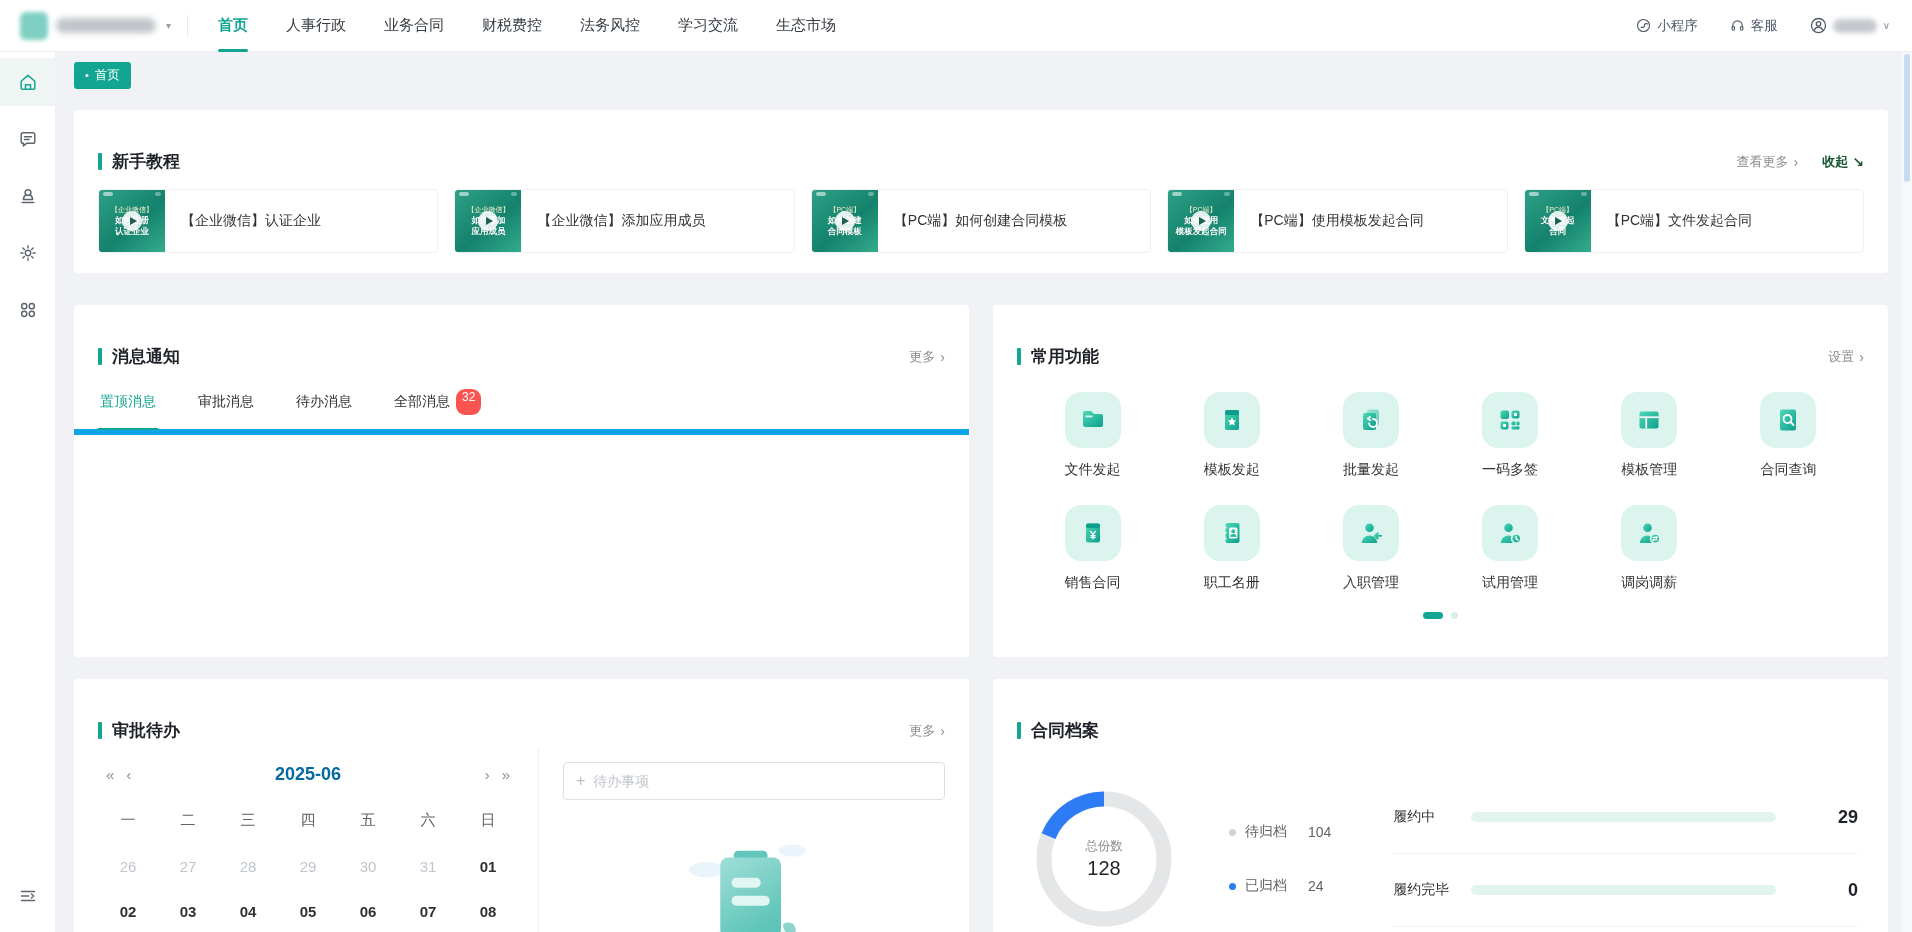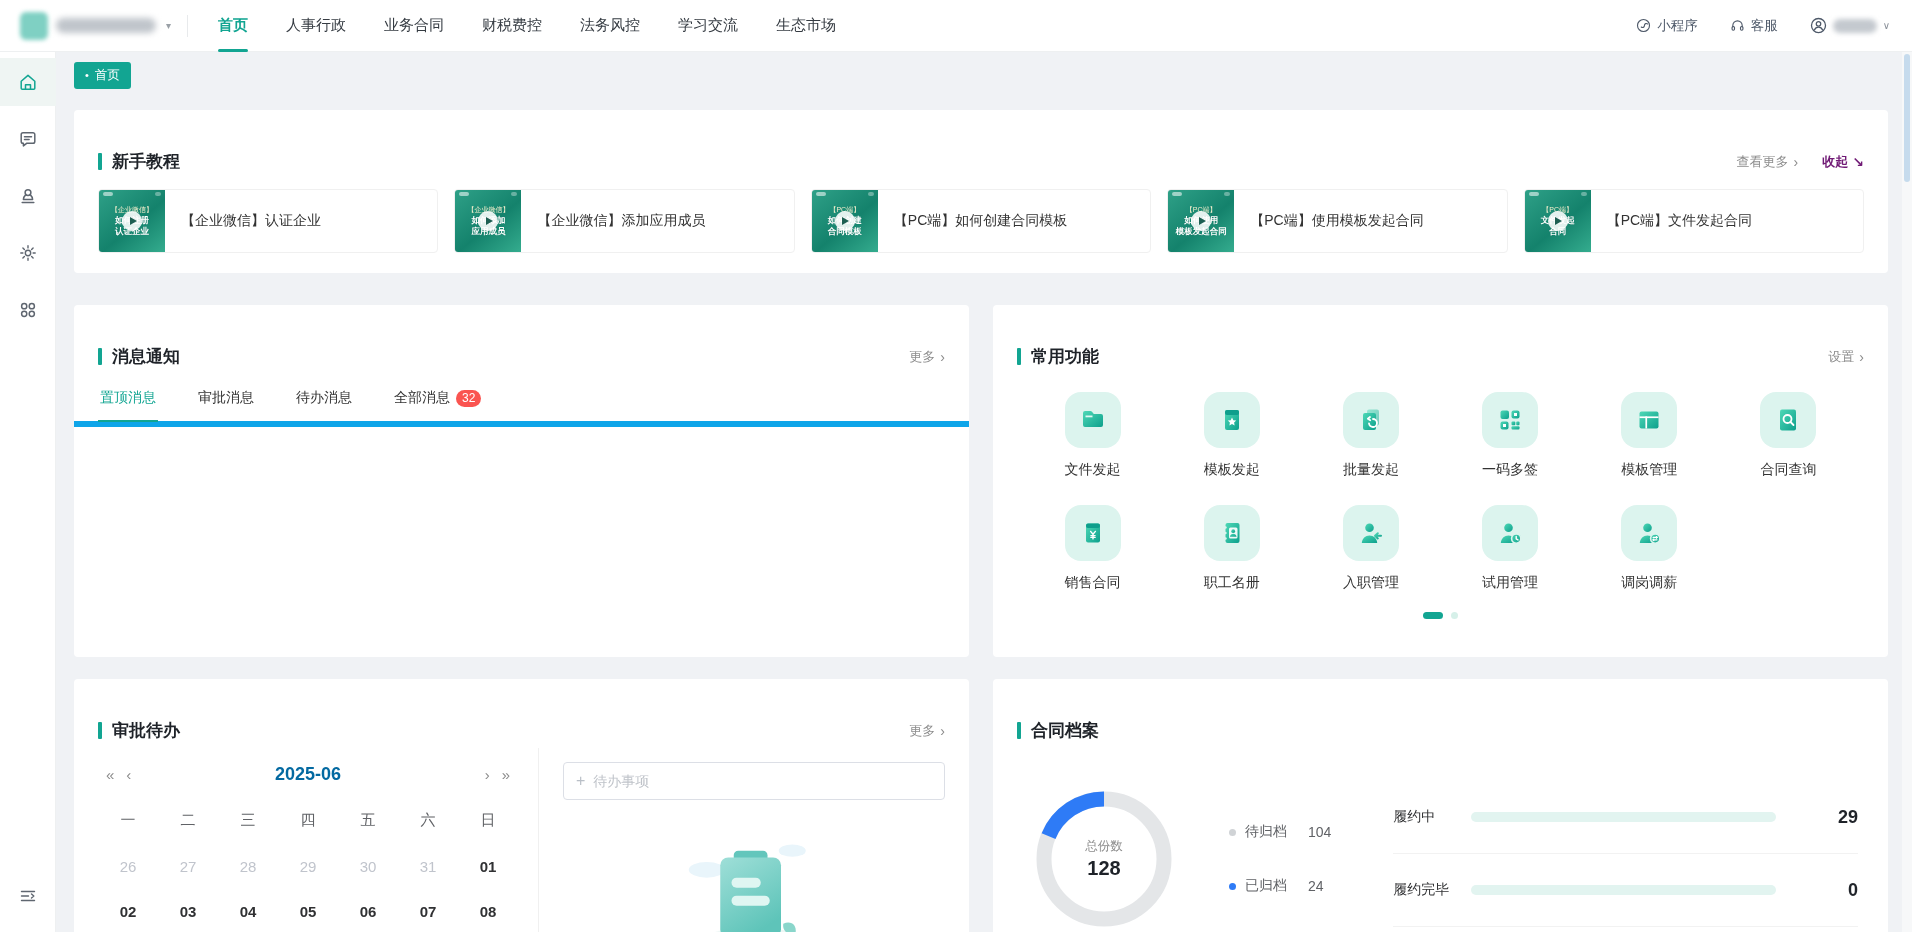--- a/index.html
+++ b/index.html
@@ -44,21 +44,21 @@
   .crumb-tag { display:inline-flex; align-items:center; gap:6px; background:#12A592; color:#fff;
     font-size:12.5px; border-radius:3px; padding:5px 11px; cursor:pointer; }
   .crumb-dot { font-size:11px; }
 
   .card { background:#fff; border-radius:4px; }
   .sec-head { display:flex; align-items:center; padding:40px 24px 0; }
   .sec-title { display:flex; align-items:center; gap:10px; font-size:17px; font-weight:700; color:#1f2329; }
   .sec-bar { width:4px; height:17px; background:#12A592; border-radius:1px; }
   .head-right { margin-left:auto; display:flex; align-items:center; gap:24px; }
   .link-gray { color:#8c8c8c; font-size:13px; display:flex; align-items:center; gap:5px; cursor:pointer; }
-  .link-teal { color:#701a75; font-size:13px; font-weight:600; display:flex; align-items:center; gap:4px; cursor:pointer; }
+  .link-teal { color:#14532d; font-size:13px; font-weight:600; display:flex; align-items:center; gap:4px; cursor:pointer; }
   .chev { font-size:14px; line-height:1; }
 
   
   .tutorial { margin-top:20px; }
   .tcards { display:flex; gap:16px; padding:16px 24px 20px; }
   .tcard { flex:1; height:64px; border:1px solid #f0f0f0; border-radius:4px; display:flex;
     align-items:center; overflow:hidden; cursor:pointer; background:#fff; }
   .thumb { position:relative; width:66px; height:64px; flex:none; color:#fff;
     background:linear-gradient(140deg,#2fa188 0%,#14826c 55%,#35ad8f 100%);
     display:flex; flex-direction:column; align-items:center; justify-content:center; line-height:1.3; }
@@ -73,21 +73,21 @@
   .tcard-title { padding:0 16px; font-size:14px; color:#333; font-weight:500; white-space:nowrap; overflow:hidden; }
 
   
   .row2 { display:grid; grid-template-columns:1fr 1fr; gap:24px; margin-top:32px; }
   .row2 .card { height:352px; }
   .tabs { display:flex; gap:38px; padding:0 24px; margin-top:8px; border-bottom:6px solid #0ea5e9; }
   .tab { position:relative; padding:13px 2px 14px; font-size:14px; color:#333; display:flex;
     align-items:center; gap:6px; cursor:pointer; }
   .tab.active { color:#12A592; }
   .tab.active::after { content:""; position:absolute; left:0; right:0; bottom:-1px; height:2px; background:#12A592; }
-  .badge { background:#FA5450; color:#fff; font-size:12px; height:17px; line-height:17px;
+  .badge { background:#FA5450; color:#fff; font-size:12px; height:26px; line-height:17px;
     padding:0 6px; border-radius:9px; }
   .empty { display:flex; flex-direction:column; align-items:center; margin-top:24px; }
   .empty-caption { margin-top:4px; color:#9aa0a6; font-size:14px; }
 
   .fn-grid { display:grid; grid-template-columns:repeat(6,1fr); row-gap:26px; padding:24px 30px 0; }
   .fn-item { display:flex; flex-direction:column; align-items:center; gap:13px; cursor:pointer; }
   .fn-tile { width:56px; height:56px; border-radius:16px; background:#DCF4EE;
     display:flex; align-items:center; justify-content:center; }
   .fn-label { font-size:14px; color:#333; }
   .dots { display:flex; justify-content:center; align-items:center; gap:8px; margin-top:20px; }
@@ -114,21 +114,21 @@
   .plus-icon { font-size:16px; color:#b9bfc7; }
   .todo-input input { border:none; outline:none; flex:1; margin-left:8px; font-size:14px; color:#333; background:transparent; }
   .todo-input input::placeholder { color:#bfc3c9; }
   .todo-illustration { display:flex; justify-content:center; margin-top:36px; }
 
   .archive-body { display:flex; align-items:center; padding:0 24px; margin-top:42px; }
   .donut-wrap { position:relative; width:150px; height:150px; margin-left:12px; flex:none; }
   .donut-center { position:absolute; inset:0; display:flex; flex-direction:column; align-items:center;
     justify-content:center; gap:2px; }
   .donut-label { font-size:12.5px; color:#8c8c8c; }
-  .donut-value { font-size:20px; font-weight:700; color:#1f2329; }
+  .donut-value { font-size:20px; font-weight:400; color:#1f2329; }
   .legend { margin-left:50px; display:flex; flex-direction:column; gap:36px; flex:none; }
   .legend-item { display:flex; align-items:center; font-size:14px; color:#606266; gap:9px; }
   .legend-dot { width:7px; height:7px; border-radius:50%; flex:none; }
   .legend-value { margin-left:12px; }
   .bars { flex:1; margin-left:62px; margin-right:6px; }
   .bar-row { display:flex; align-items:center; height:62px; }
   .bar-label { width:78px; font-size:14px; color:#303133; flex:none; }
   .bar-track { flex:1; height:10px; border-radius:5px; background:#E2F4F0; overflow:hidden; margin-right:38px; }
   .bar-fill { height:100%; border-radius:5px; background:#0E9E8C; }
   .bar-value { width:44px; text-align:right; font-size:18px; font-weight:700; color:#1f2329; flex:none; }

